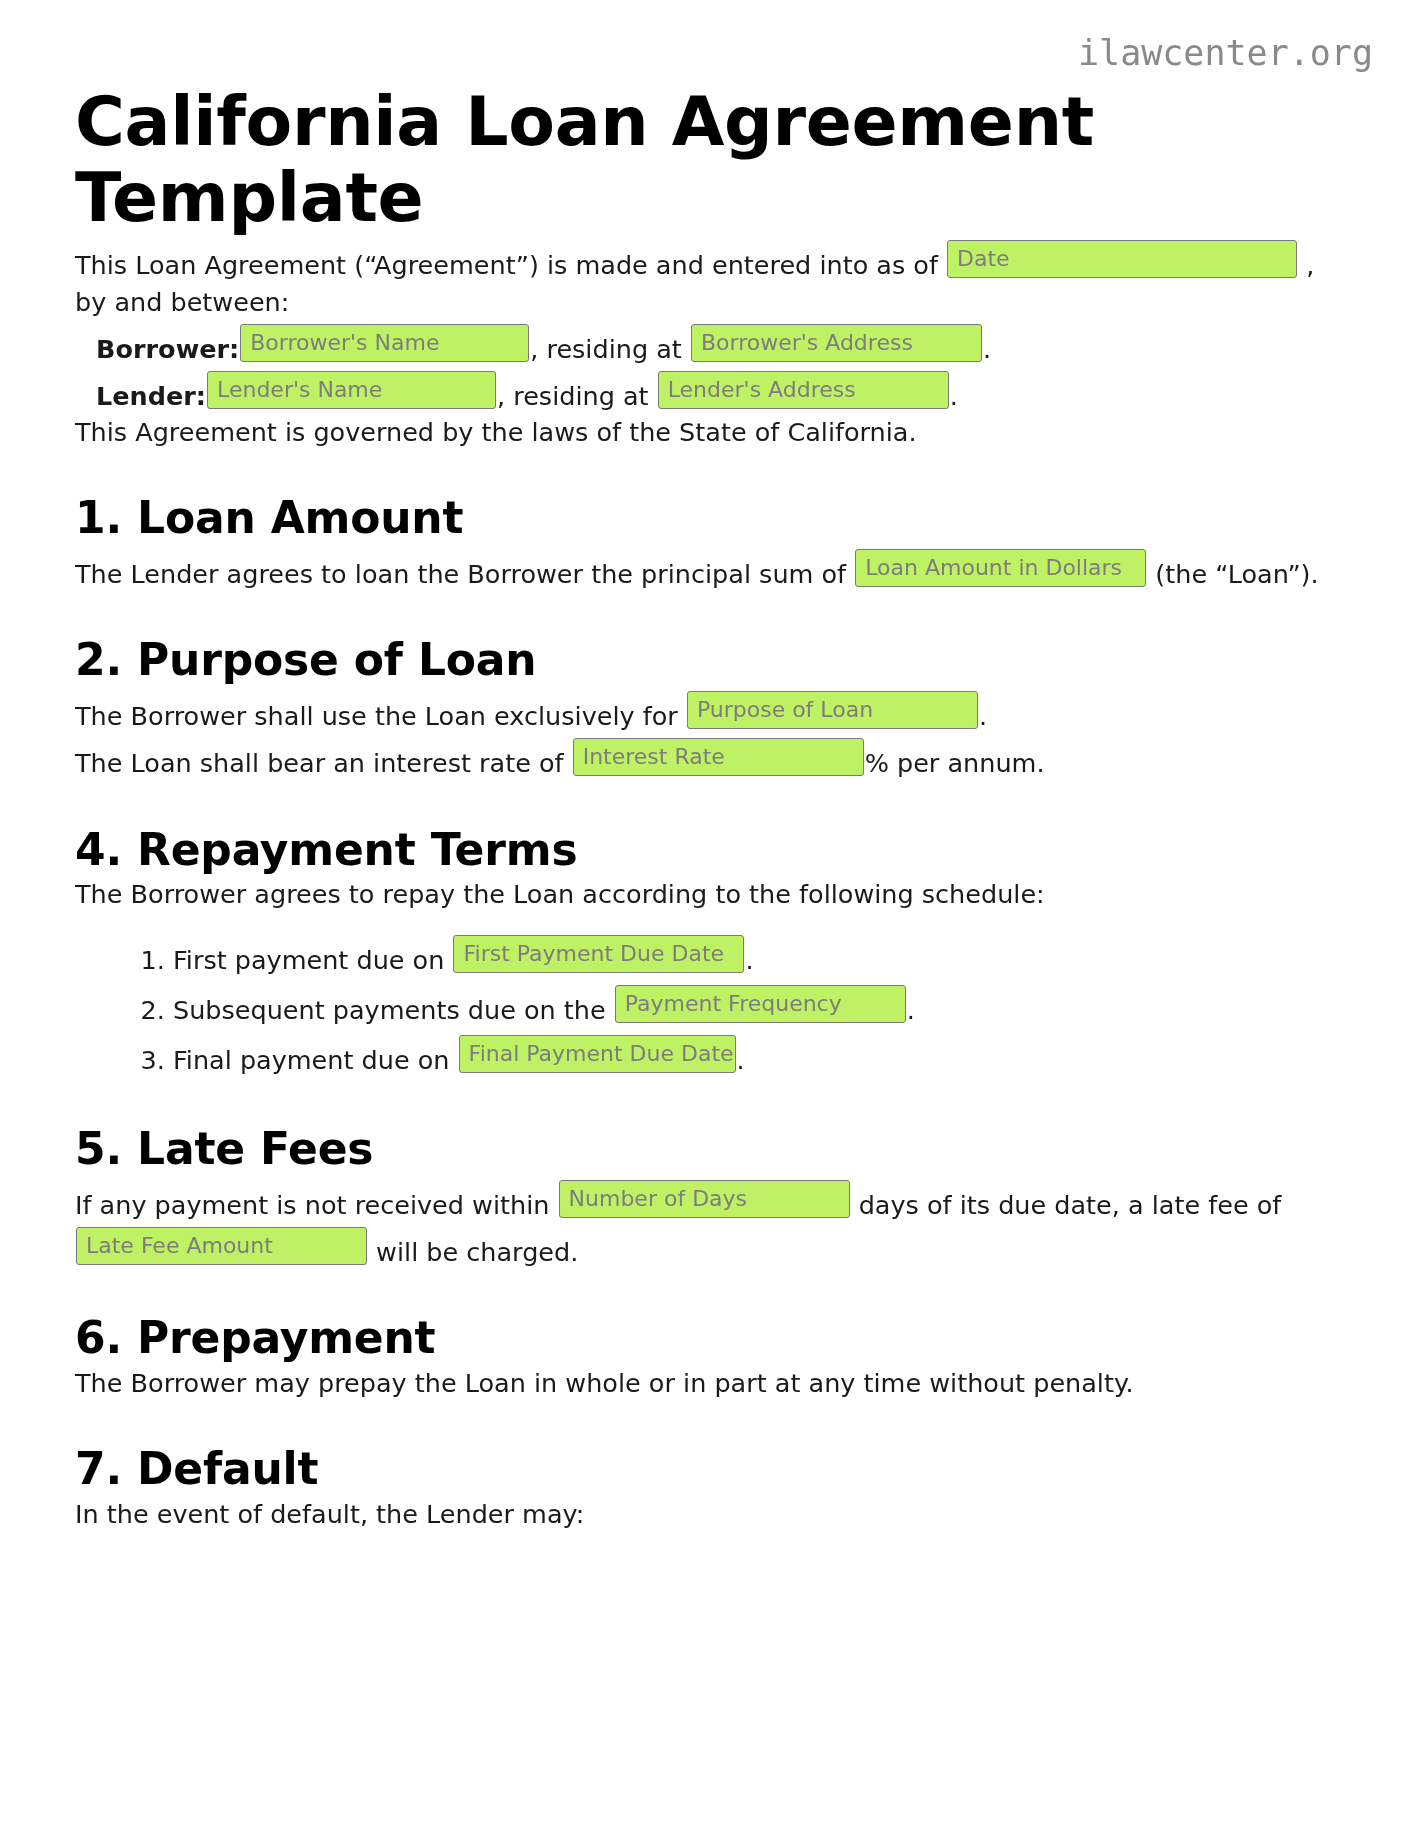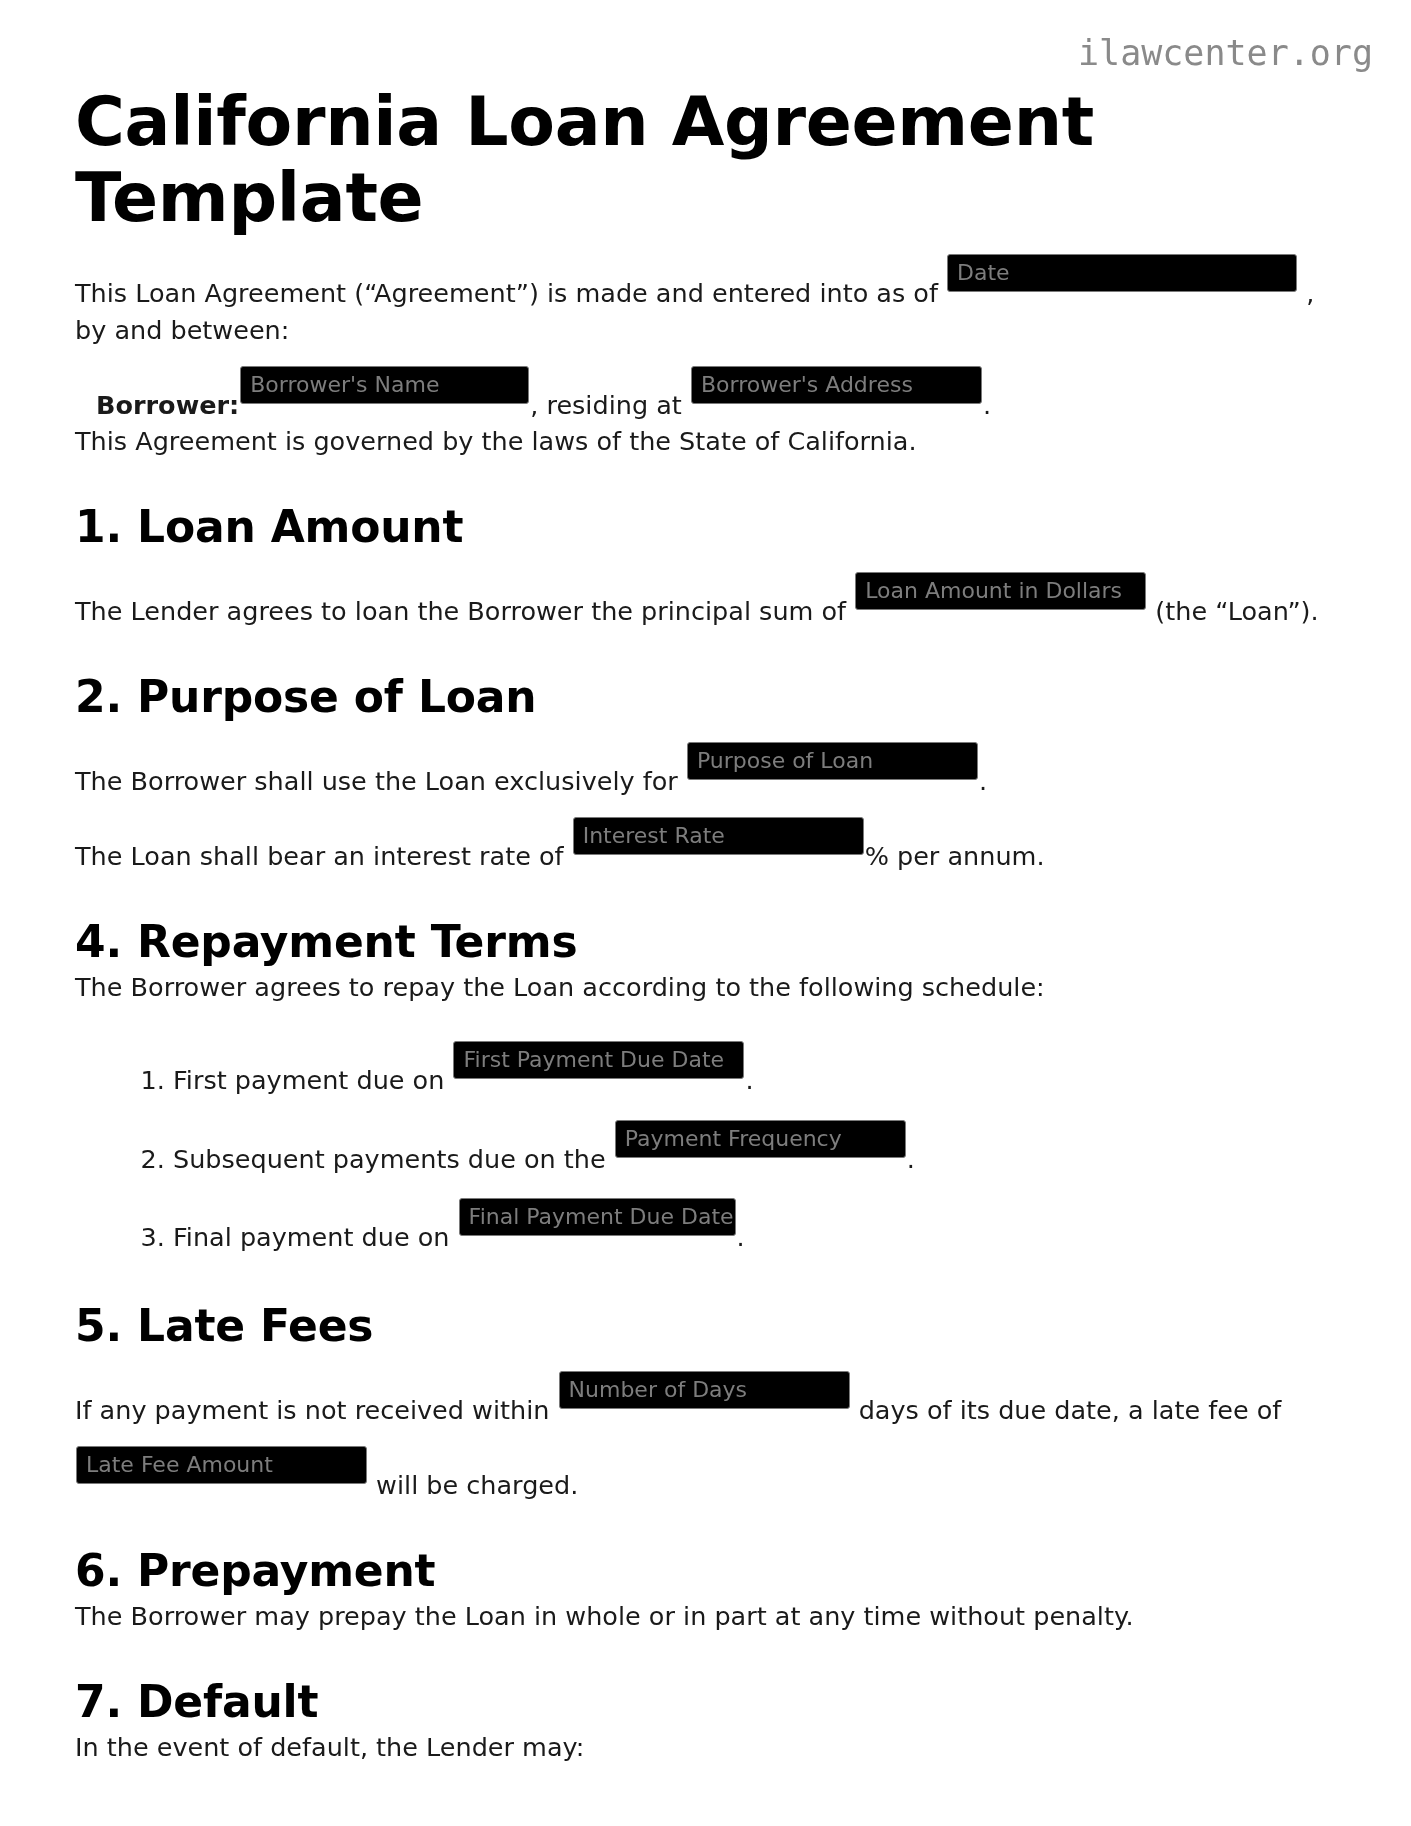--- a/index.html
+++ b/index.html
@@ -87,27 +87,27 @@
     margin-top: 32px;
   }
 
   
   .fill {
     display: inline-block;
     vertical-align: baseline;
     box-sizing: border-box;
     border: 1px solid #7a7a7a;
     border-radius: 3px;
-    background: #000000;
+    background: #bef264;
     font-family: "DejaVu Sans", "Liberation Sans", sans-serif;
     font-size: 22px;
     line-height: 1;
     color: #7d7d7d;
     padding: 7px 9px 8px 9px;
-    margin: 14px 1px;
+    margin: 0 1px;
     position: relative;
     top: 4px;
     white-space: nowrap;
     overflow: hidden;
     text-overflow: clip;
     height: 38px;
   }
   .fill.w-date       { width: 350px; }
   .fill.w-bname      { width: 289px; }
   .fill.w-baddr      { width: 291px; }
@@ -149,20 +149,24 @@
     <span>This Loan Agreement (“Agreement”) is made and entered into as of</span>
     <span class="fill w-date">Date</span>
     <span>, by and between:</span>
   </p>
 
   <p class="body-text party-line">
     <span class="lbl-bold">Borrower:</span><span class="fill w-bname">Borrower's Name</span><span>, residing at</span>
     <span class="fill w-baddr">Borrower's Address</span><span>.</span>
   </p>
 
+  <p class="body-text party-line">
+    <span class="lbl-bold">Lender:</span><span class="fill w-lname">Lender's Name</span><span>, residing at</span>
+    <span class="fill w-laddr">Lender's Address</span><span>.</span>
+  </p>
 
   <p class="body-text gov-law">This Agreement is governed by the laws of the State of California.</p>
 
   <h2 class="section-heading">1. Loan Amount</h2>
   <p class="body-text section-body">
     <span>The Lender agrees to loan the Borrower the principal sum of</span>
     <span class="fill w-amount">Loan Amount in Dollars</span>
     <span>(the “Loan”).</span>
   </p>
 

